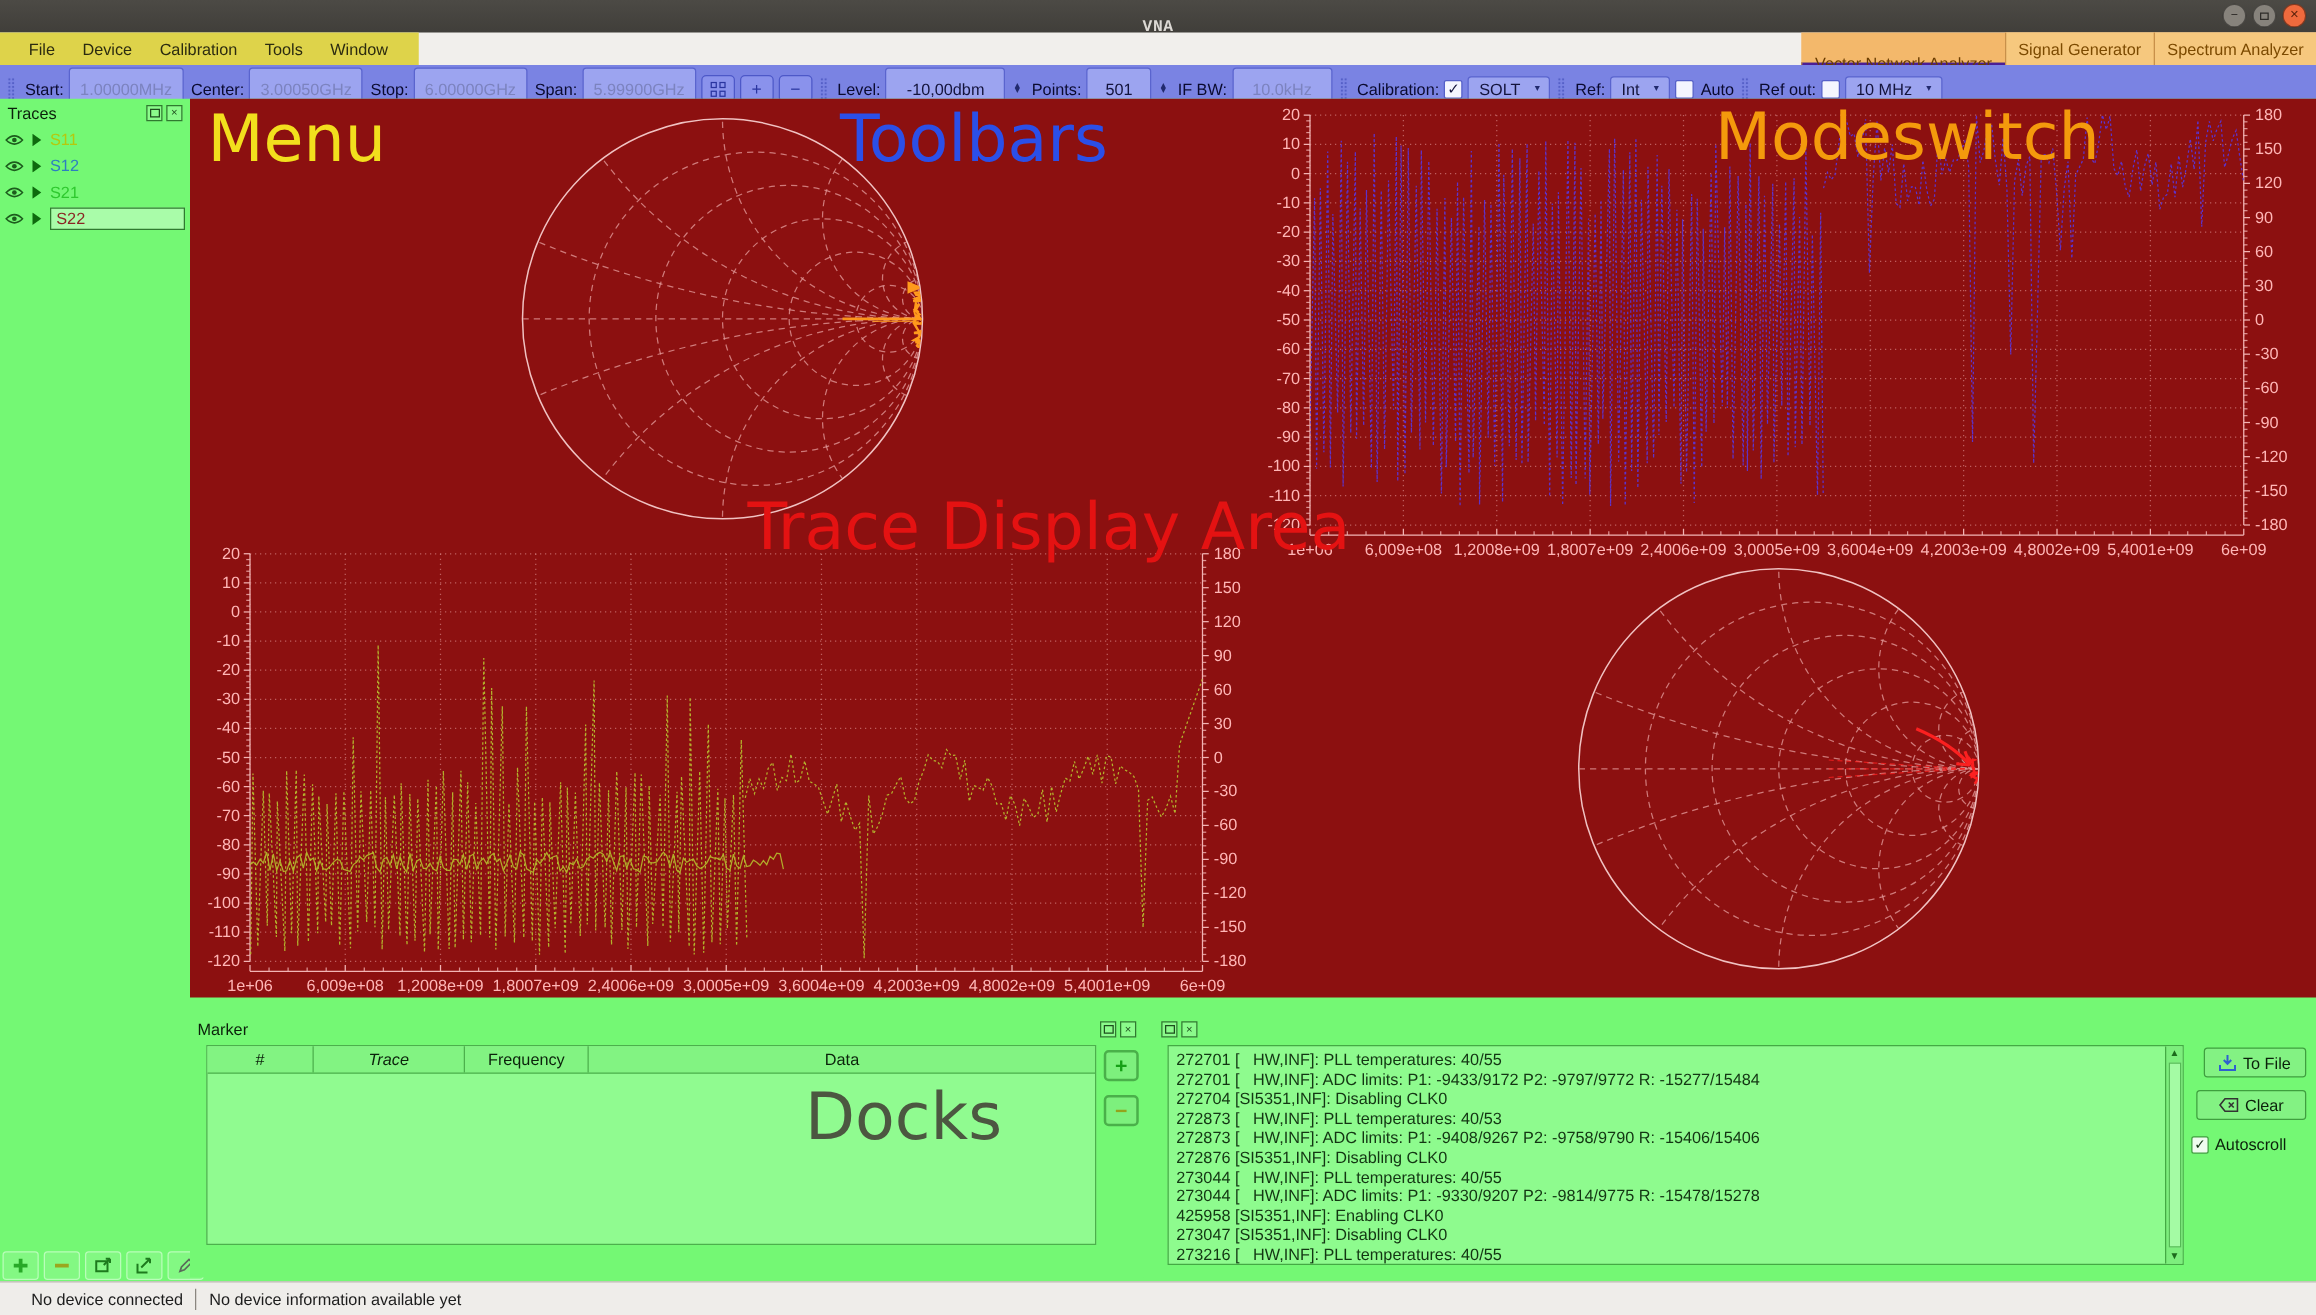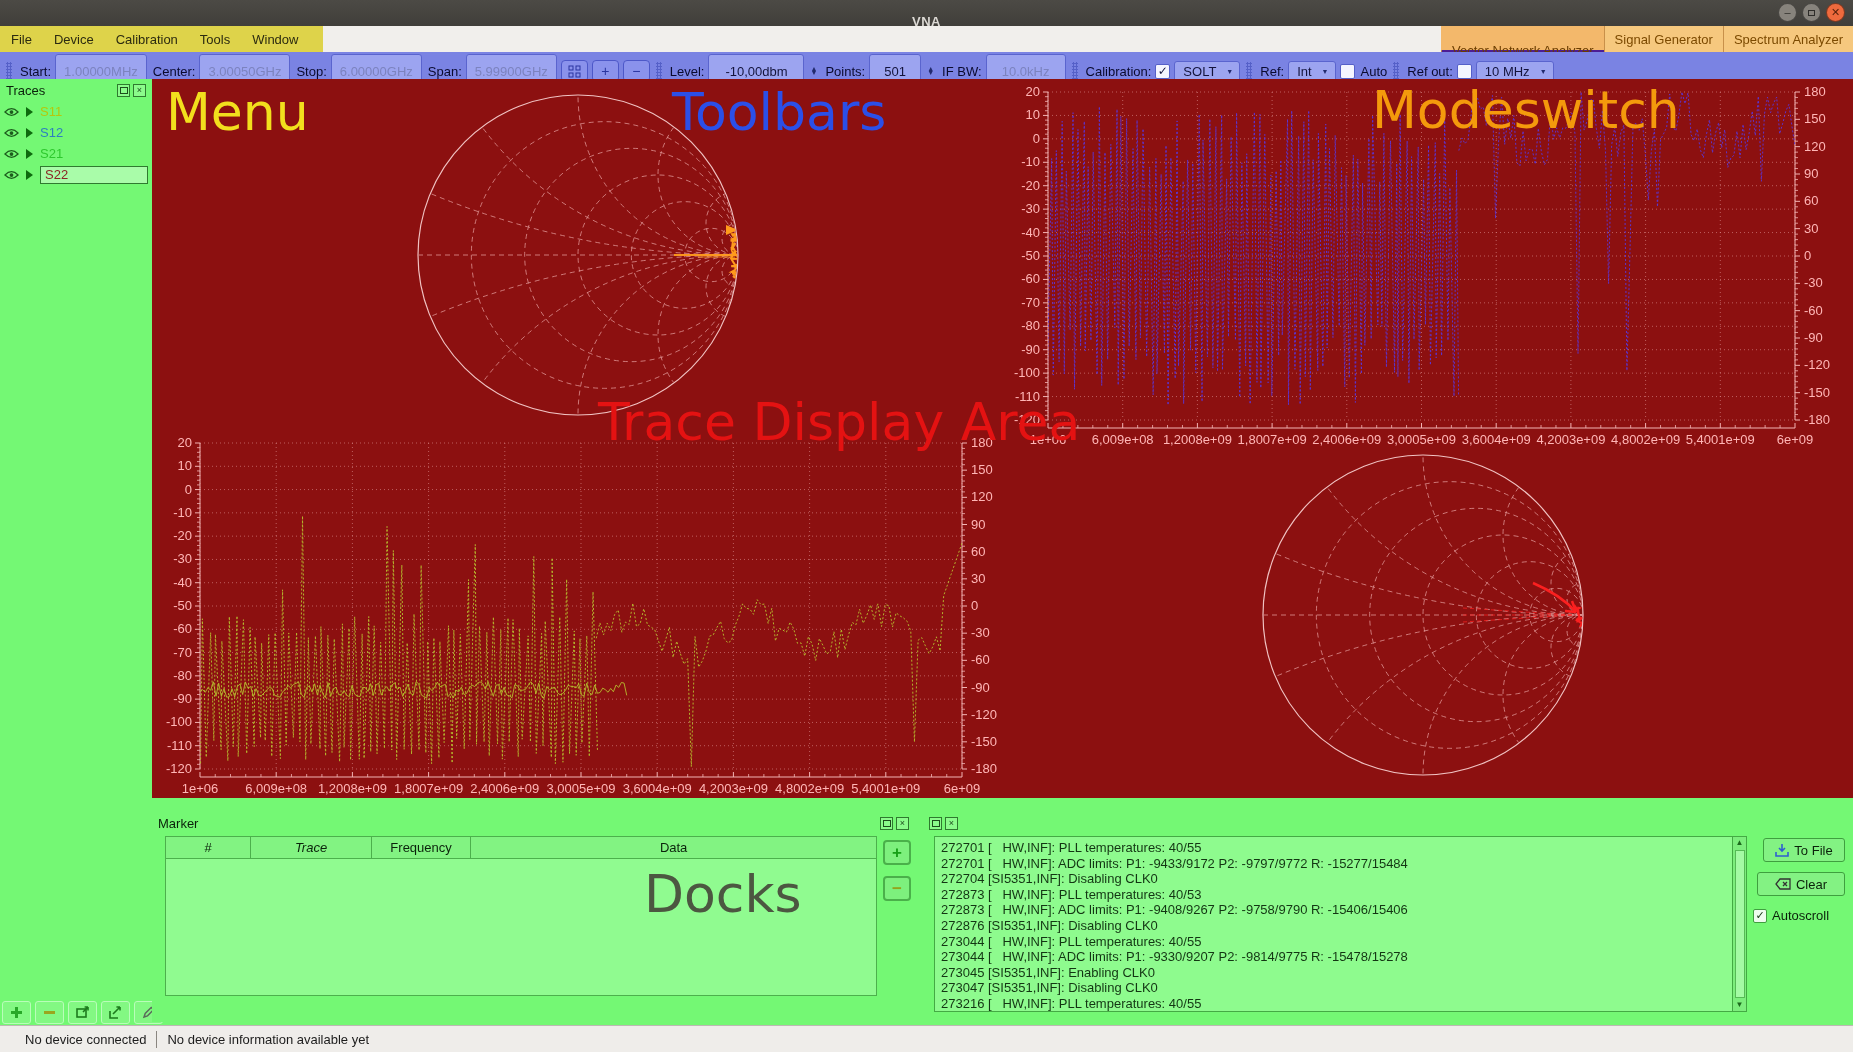--- a/index.html
+++ b/index.html
@@ -2,33 +2,33 @@
 <html><head>
 <meta charset="utf-8">
 <style>
   * { margin:0; padding:0; box-sizing:border-box; }
   html,body { width:1853px; height:1052px; overflow:hidden;
     font-family:"Liberation Sans","DejaVu Sans",sans-serif; font-size:13px; }
   body { position:relative; background:#74f874; }
 
   
   .titlebar { position:absolute; left:0; top:0; width:1853px; height:42px;
-    background:linear-gradient(#4c4a45,#393733); display:flex; align-items:center; justify-content:center; }
+    background:linear-gradient(#4c4a45,#393733); display:flex; align-items:center; justify-content:center;font-family:Liberation Mono, monospace; }
   .title-text { color:#dcd9d4; font-weight:bold; font-size:13px; letter-spacing:.5px; }
   .winbtns { position:absolute; right:8px; top:3px; display:flex; gap:5px; }
   .winbtn { width:19px; height:19px; border-radius:50%; display:flex; align-items:center; justify-content:center;
     font-size:11px; line-height:1; border:1px solid rgba(0,0,0,.45); }
   .winbtn.gray { background:#87837c; color:#2e2c29; }
   .winbtn.orange { background:#ef6a3d; color:#551f0a; }
   .winbtn .sq { width:7px; height:6px; border:1.5px solid #2e2c29; display:block; }
 
   
   .menurow { position:absolute; left:0; top:26px; width:1853px; height:26px;
     background:#f1efec; display:flex; align-items:stretch; }
-  .menus { background:#ded34a; display:flex; align-items:center; padding:0 14px 0 0;justify-content:flex-end; }
+  .menus { background:#ded34a; display:flex; align-items:center; padding:0 14px 0 12px;justify-content:flex-end; }
   .menu-item { padding:0 11px; color:#2c2b10; cursor:default; }
   .tabs { margin-left:auto; display:flex; align-items:stretch; background:#f3b86b; }
   .tab { display:flex; align-items:center; padding:0 10px; color:#7c4a00;
     background:#f6c87e; border-left:1px solid #c8904a; }
   .tab.active { background:#fde047; border-bottom:8px solid #4c1d95; color:#6b3d00;margin-top:24px; }
 
   
   .toolbar { position:absolute; left:0; top:52px; width:1853px; height:38px;
     background:#7a83e3; display:flex; align-items:center; gap:4px; padding:0 4px; }
   .tb-handle { width:6px; height:19px; margin:0 2px;
@@ -916,21 +916,21 @@
         <span class="scr-btn">▼</span>
       </div>
     <div class="log-line">272701 [   HW,INF]: PLL temperatures: 40/55</div>
         <div class="log-line">272701 [   HW,INF]: ADC limits: P1: -9433/9172 P2: -9797/9772 R: -15277/15484</div>
         <div class="log-line">272704 [SI5351,INF]: Disabling CLK0</div>
         <div class="log-line">272873 [   HW,INF]: PLL temperatures: 40/53</div>
         <div class="log-line">272873 [   HW,INF]: ADC limits: P1: -9408/9267 P2: -9758/9790 R: -15406/15406</div>
         <div class="log-line">272876 [SI5351,INF]: Disabling CLK0</div>
         <div class="log-line">273044 [   HW,INF]: PLL temperatures: 40/55</div>
         <div class="log-line">273044 [   HW,INF]: ADC limits: P1: -9330/9207 P2: -9814/9775 R: -15478/15278</div>
-        <div class="log-line">273045 [SI5351,INF]: Enabling CLK0</div>
+        <div class="log-line">425958 [SI5351,INF]: Enabling CLK0</div>
         <div class="log-line">273047 [SI5351,INF]: Disabling CLK0</div>
         <div class="log-line">273216 [   HW,INF]: PLL temperatures: 40/55</div>
       </div>
     <div class="log-btn btn-tofile">
       <svg width="14" height="14" viewBox="0 0 14 14">
           <path d="M7 1v7M4 5l3 3 3-3" fill="none" stroke="#2f5fd0" stroke-width="1.6"></path>
           <path d="M1 9v4h12V9" fill="none" stroke="#2f5fd0" stroke-width="1.6"></path>
         </svg>
       <span>To File</span>
     </div>

